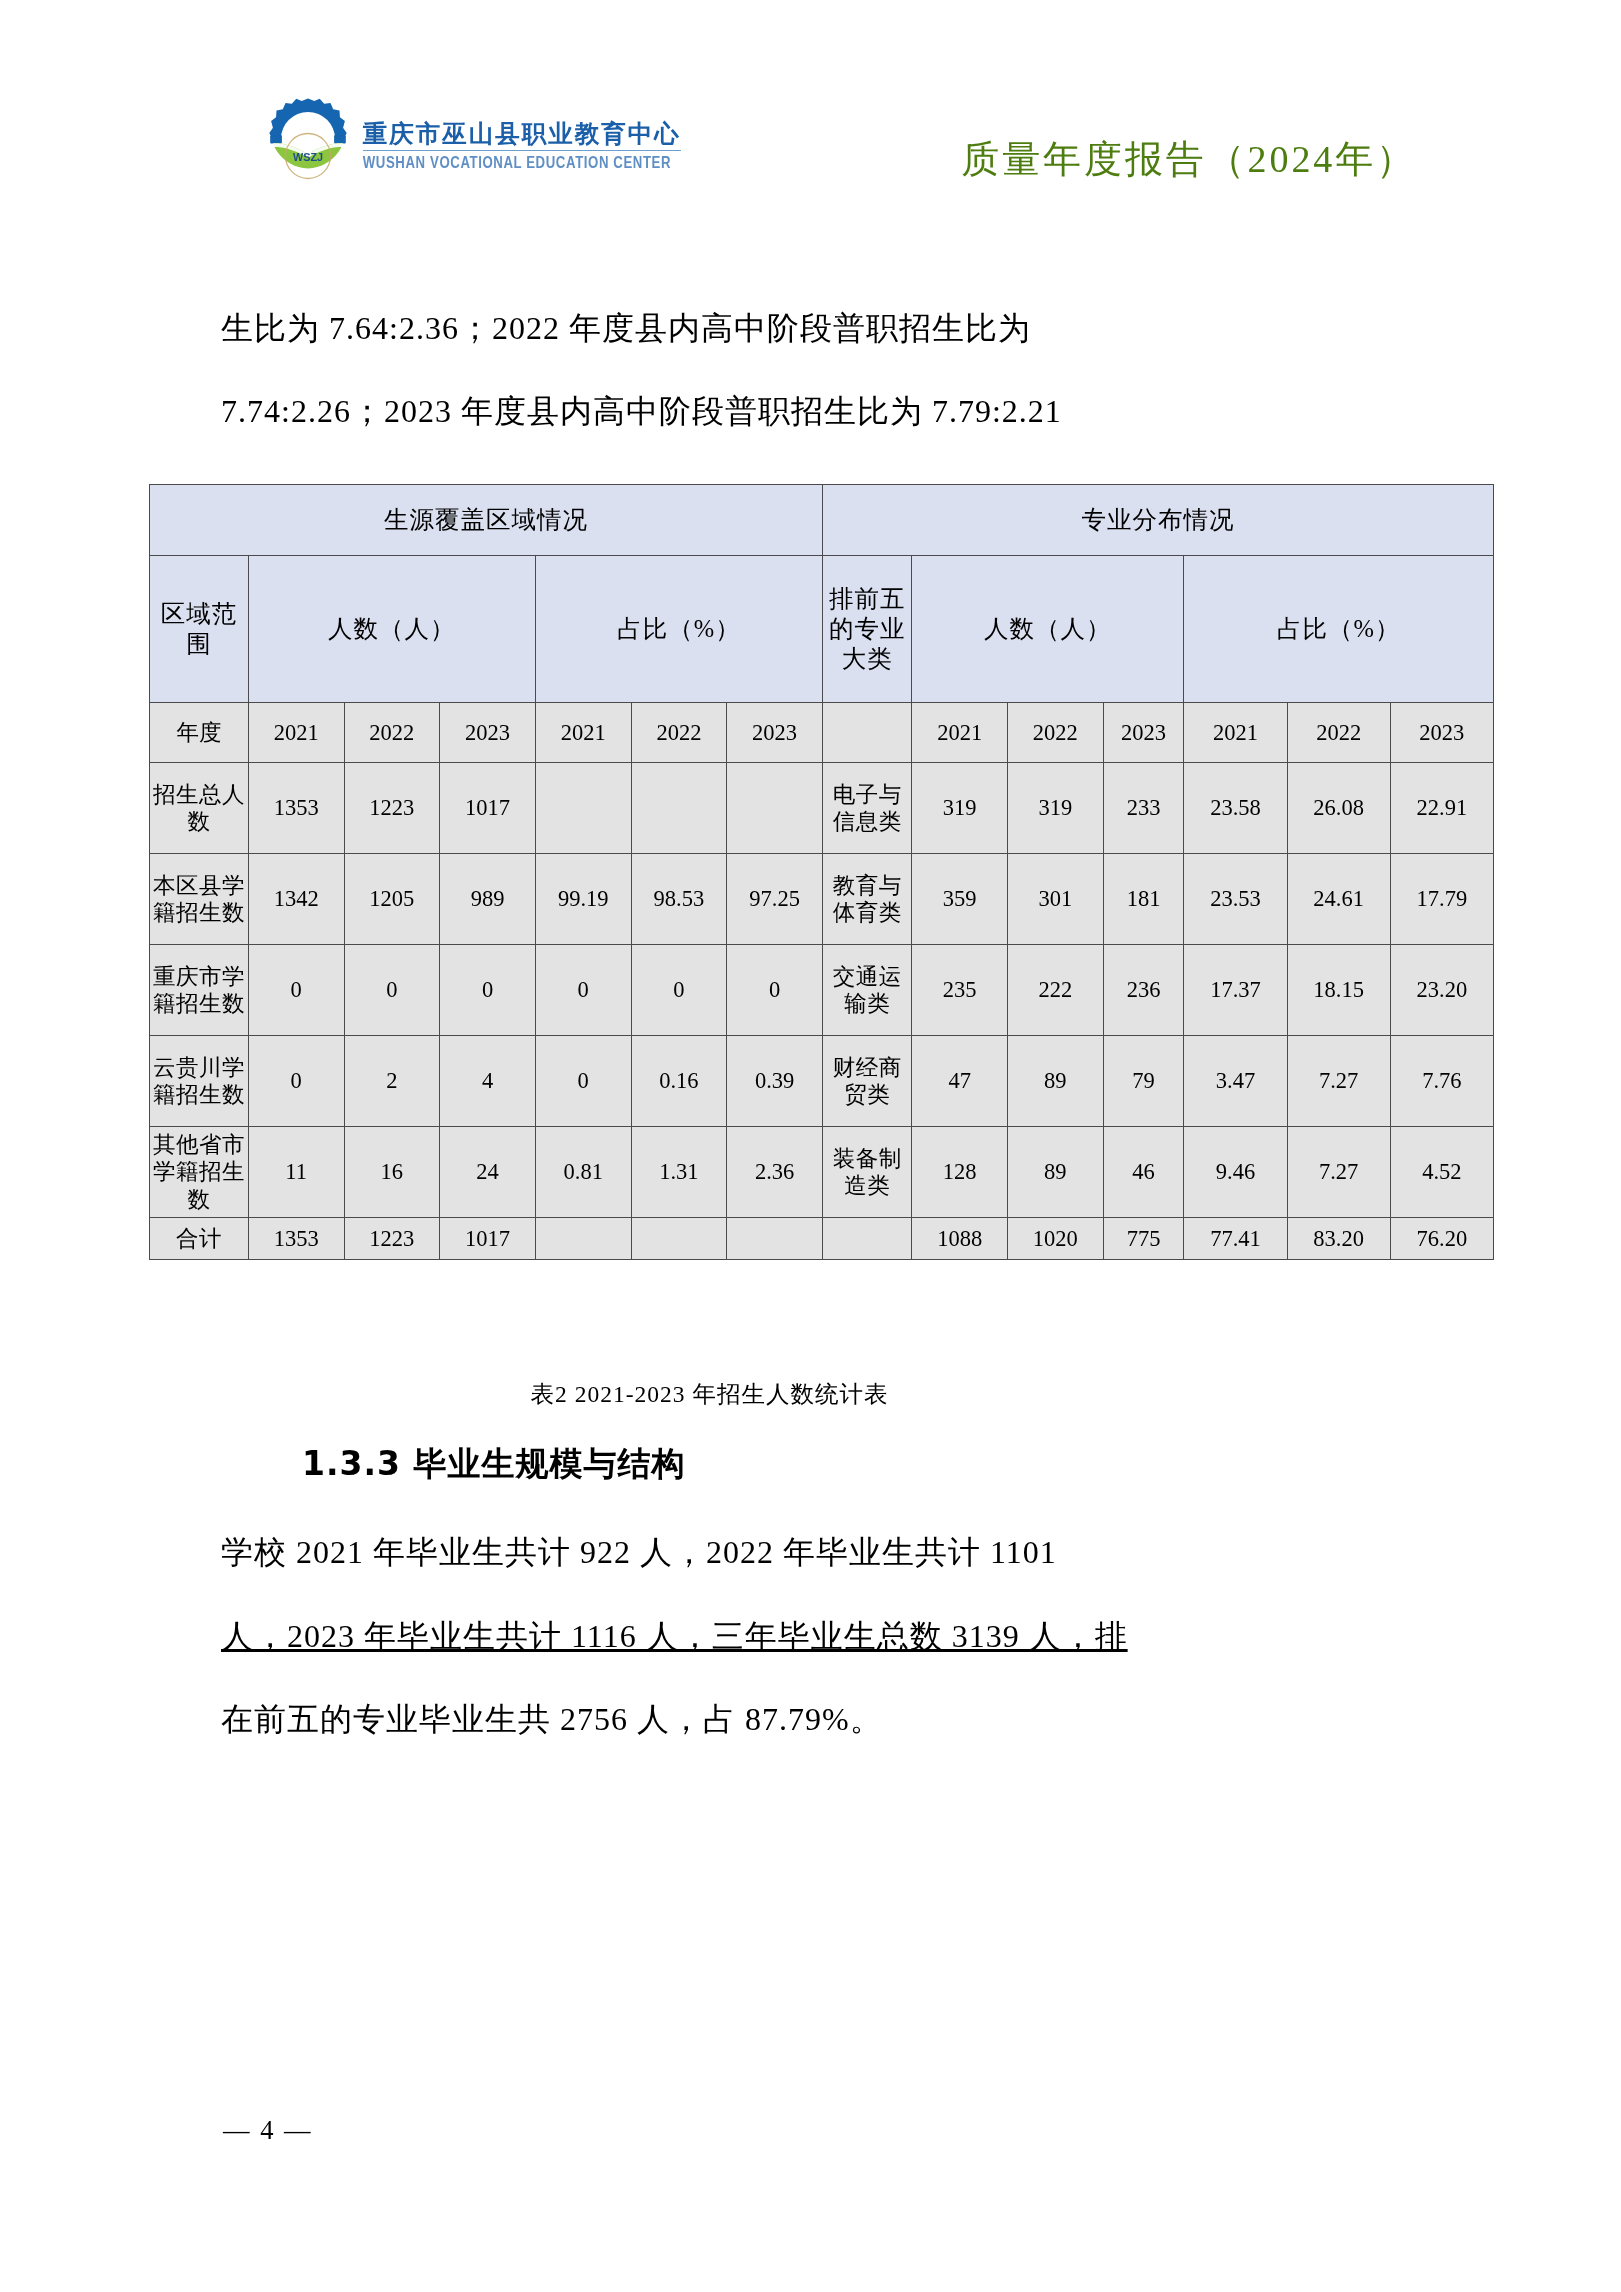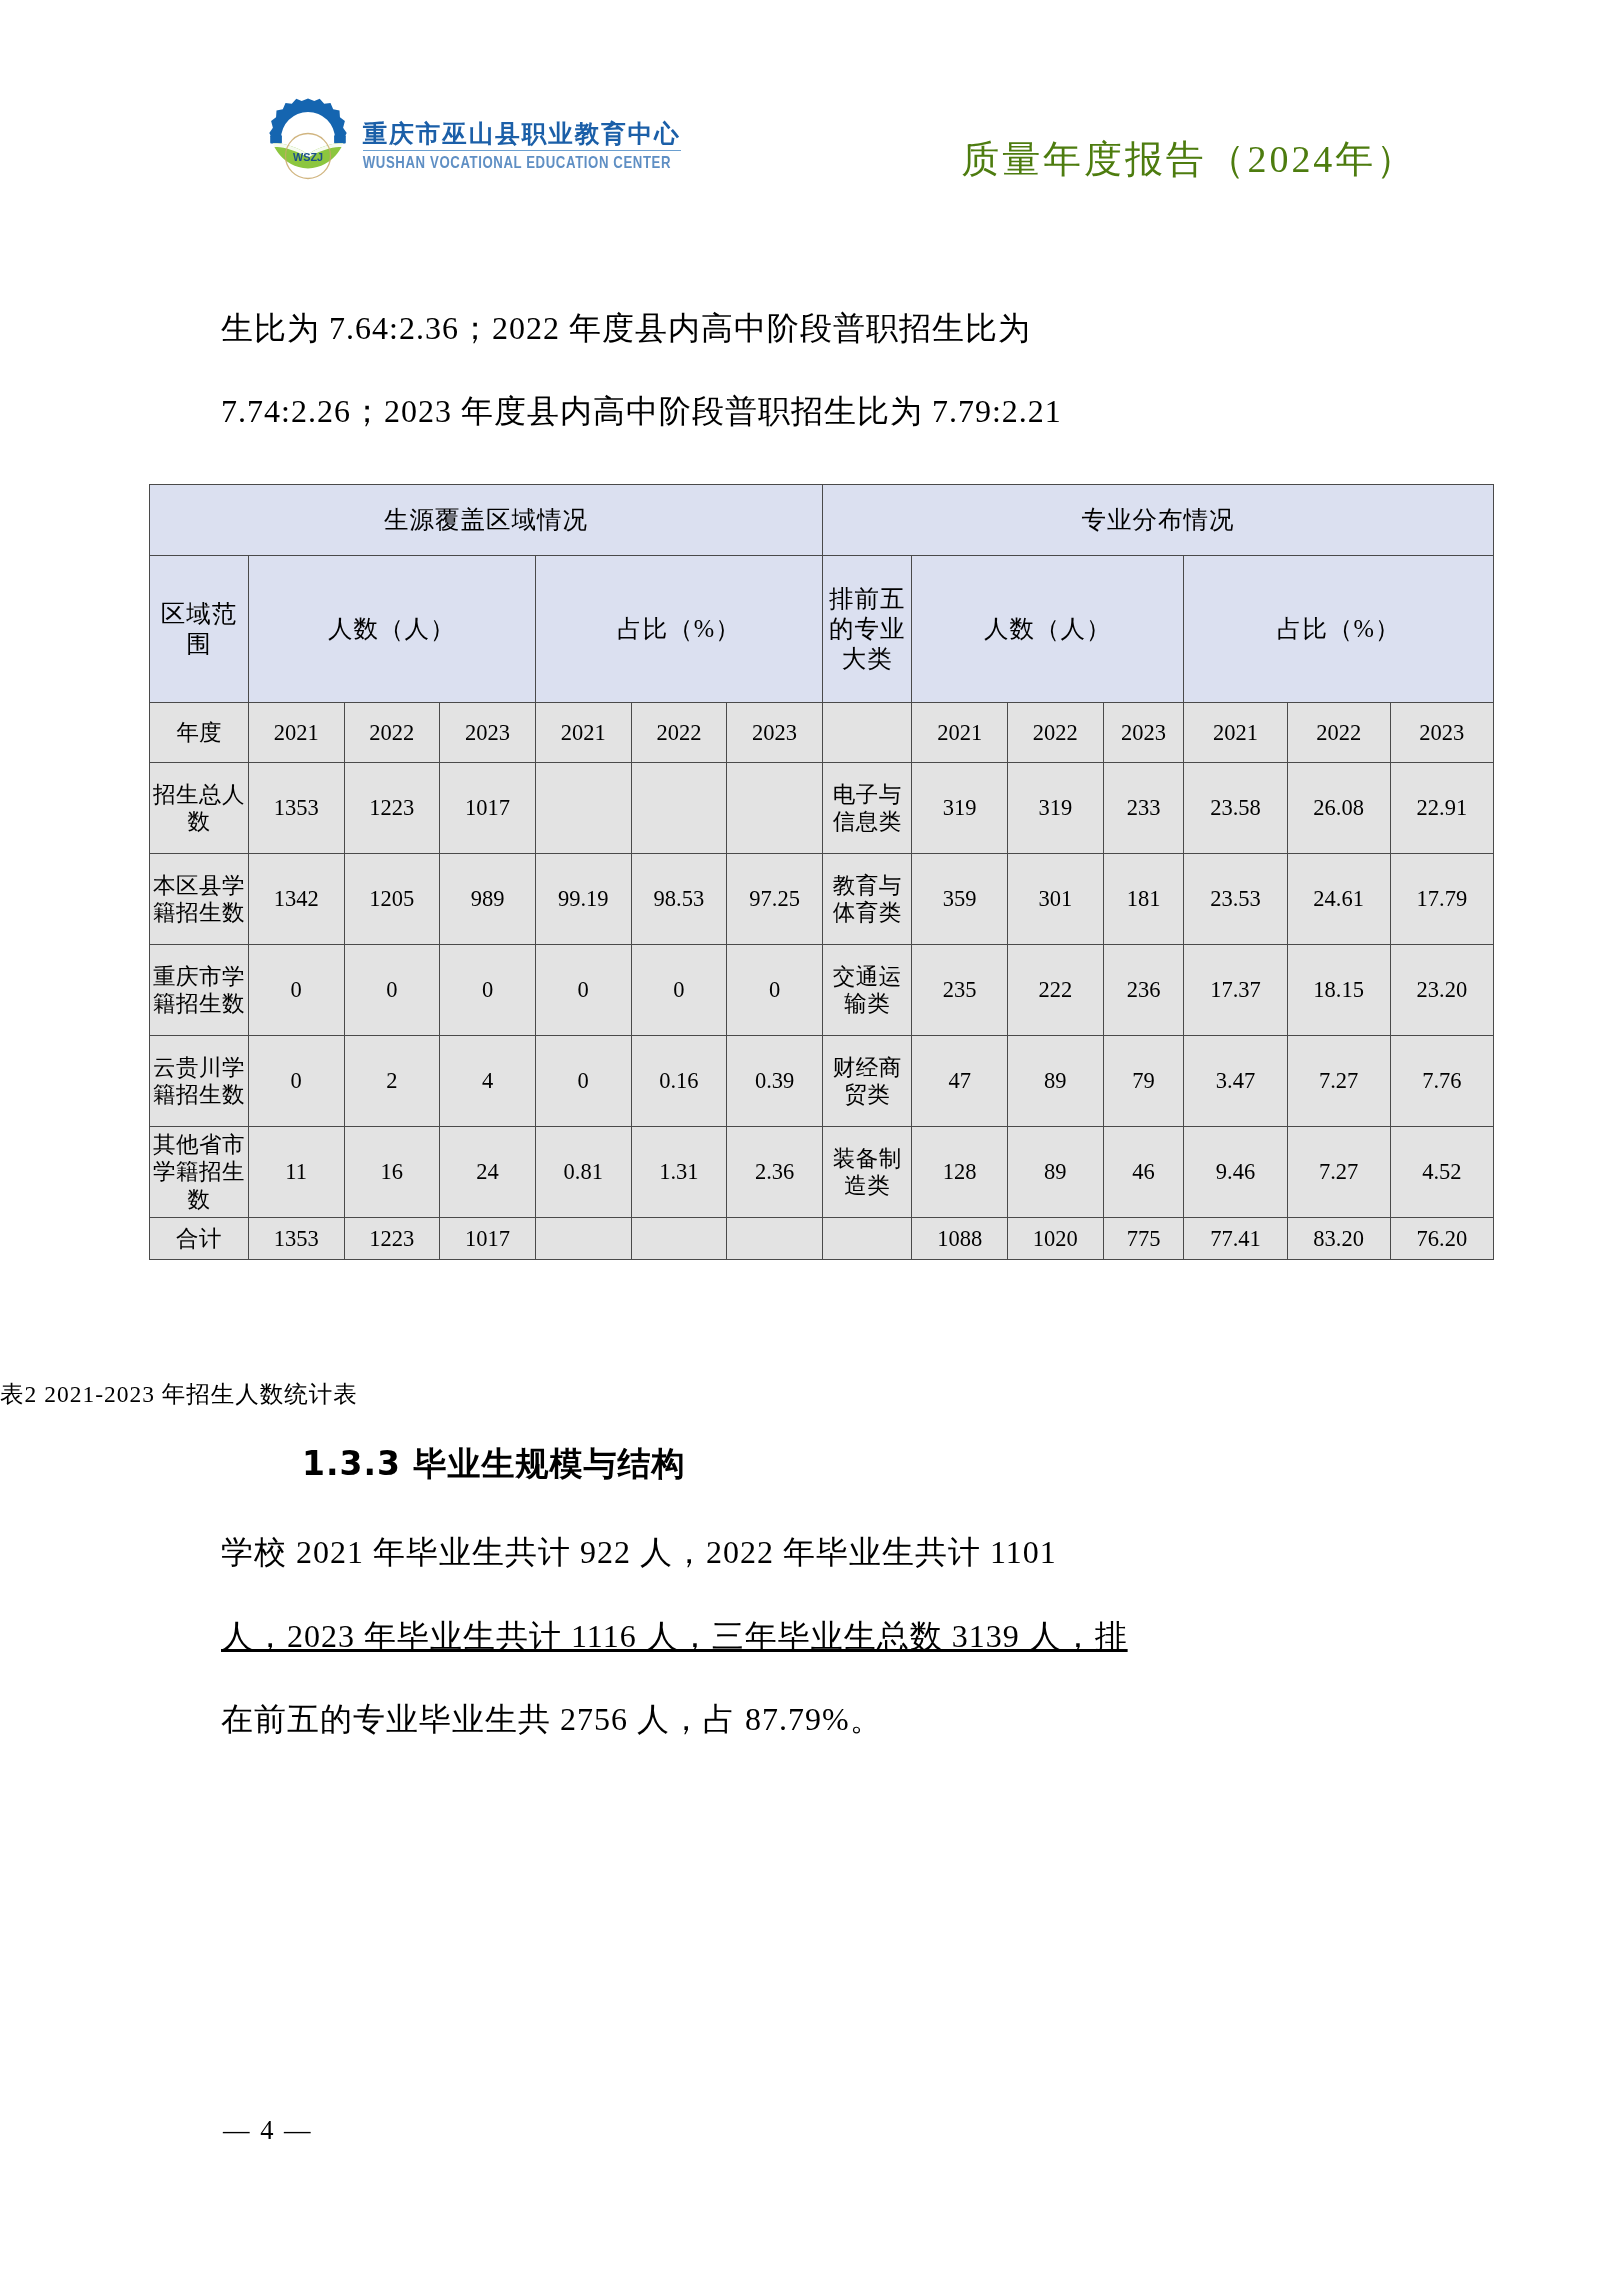--- a/index.html
+++ b/index.html
@@ -164,23 +164,24 @@
     letter-spacing: 0.5px;
     line-height: 1.3;
   }
   td.majlab {
     font-size: 22.5px;
     letter-spacing: 0.5px;
     line-height: 1.3;
   }
   .caption {
     position: absolute;
-    left: 0;
+    left: 8px;
     top: 1378px;
     width: 1403px;
+    text-align: center;
     font-family: "Liberation Serif", "DejaVu Serif", serif;
     font-size: 23.5px;
     letter-spacing: 1px;
   }
 
   .footer {
     position: absolute;
     left: 223px;
     top: 2115px;
     font-family: "Liberation Serif", "DejaVu Serif", serif;

